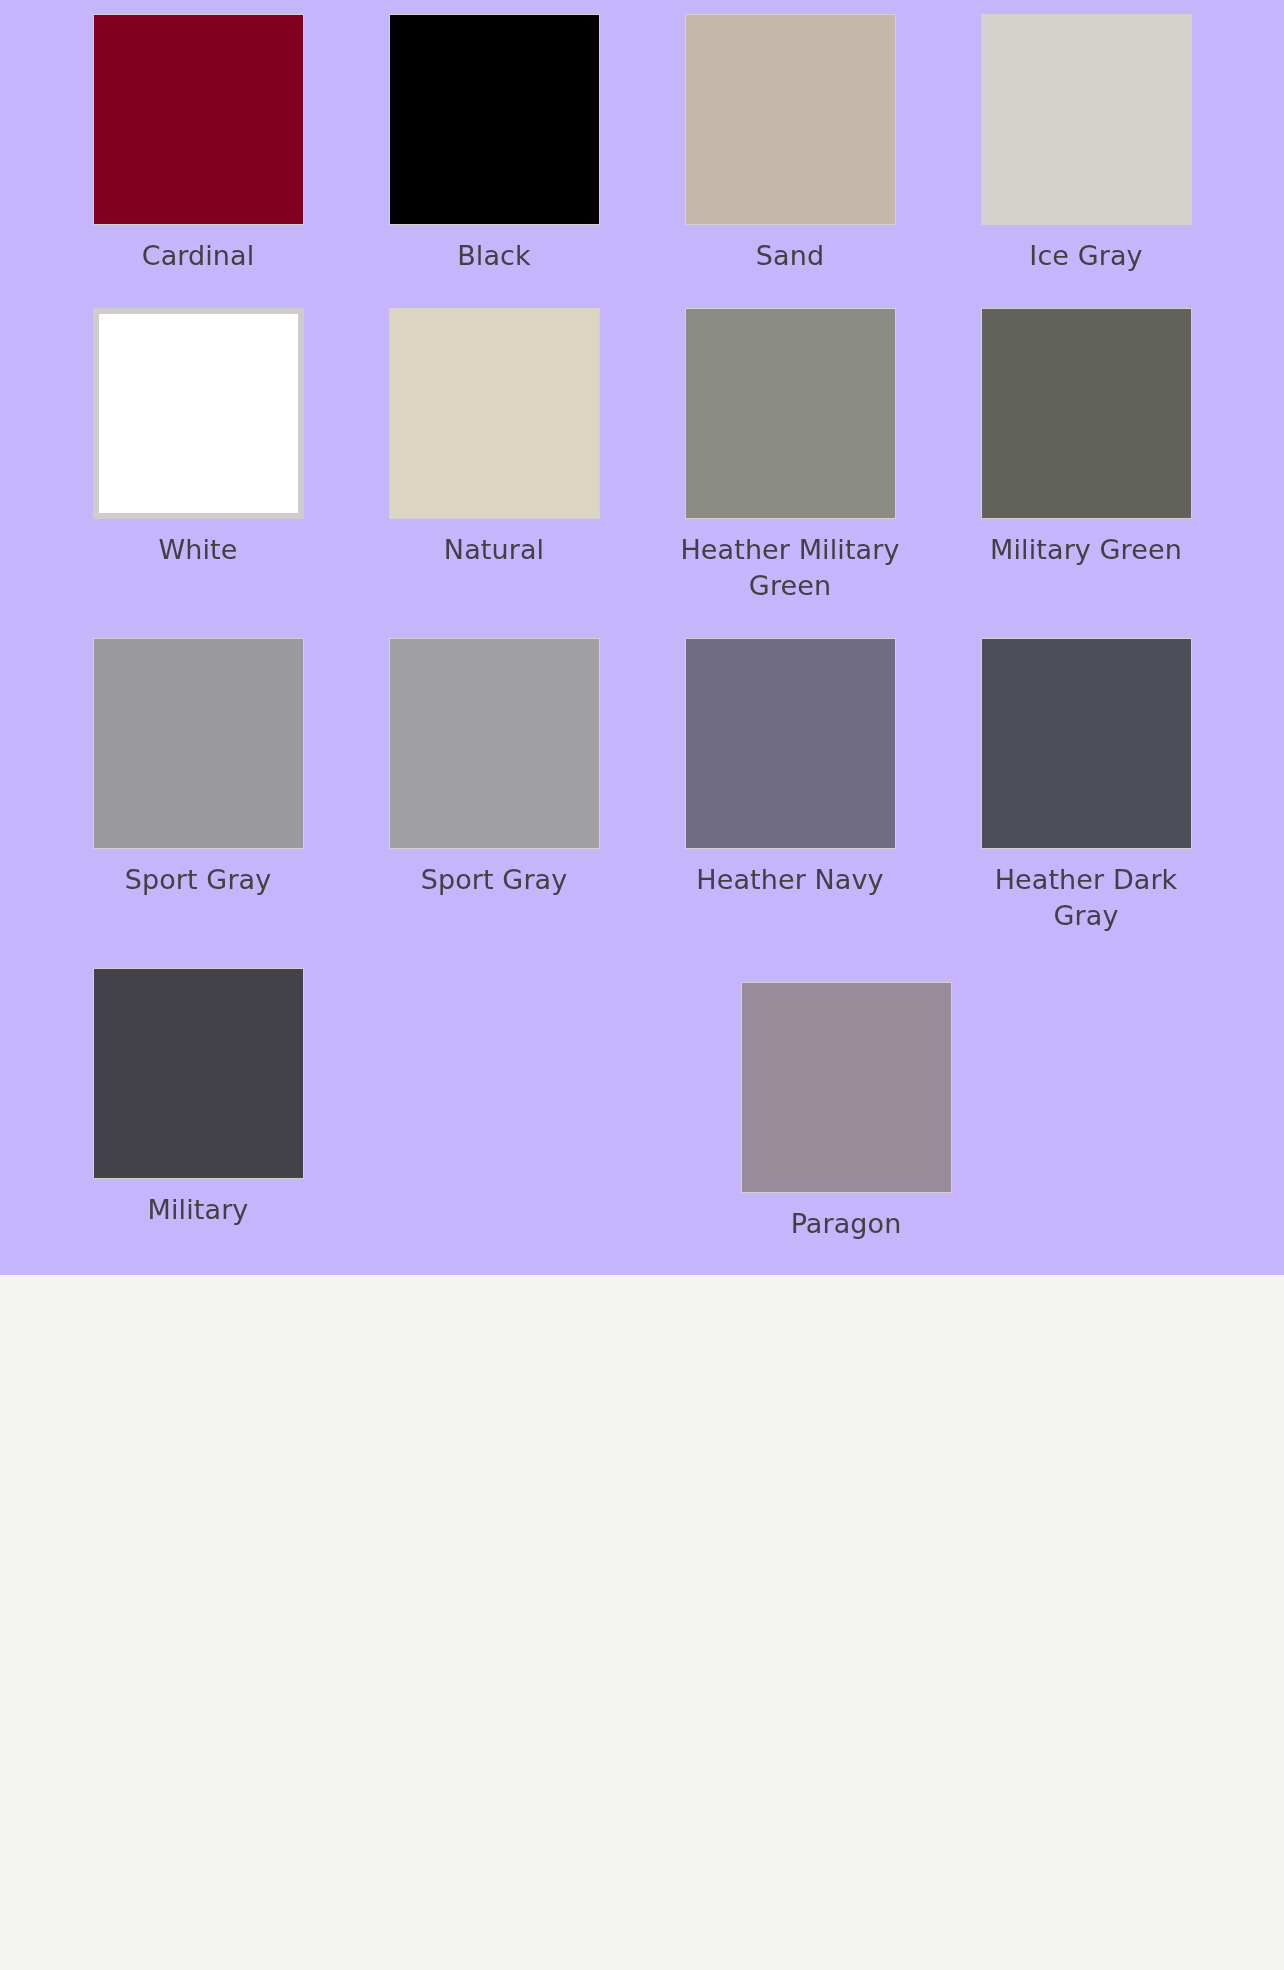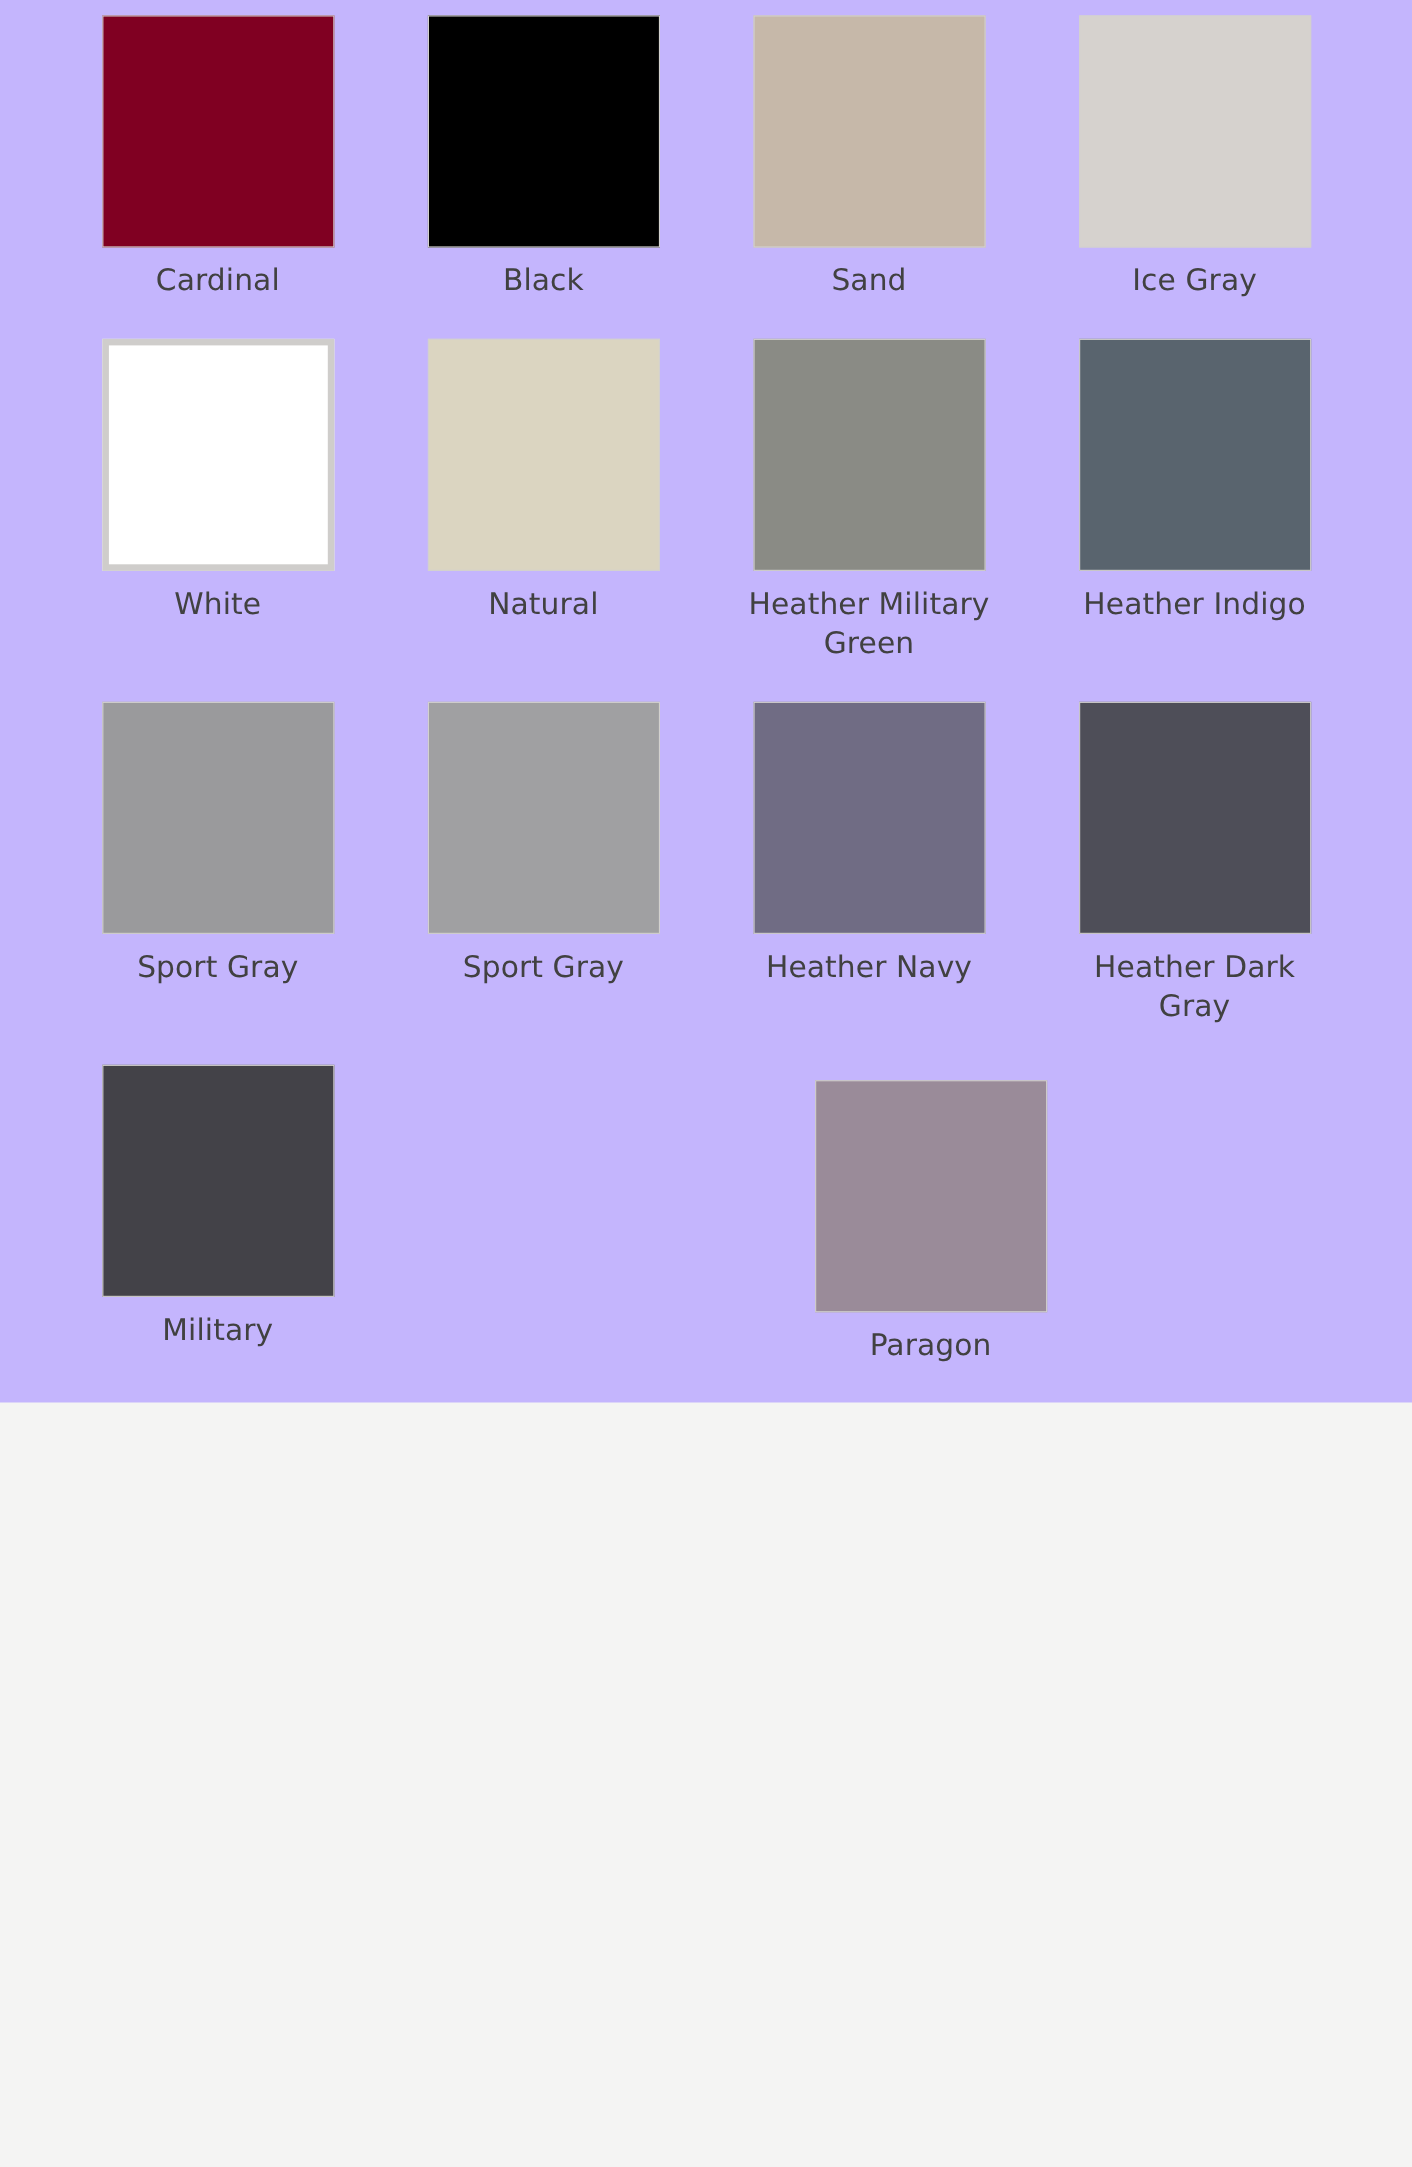--- a/index.html
+++ b/index.html
@@ -82,22 +82,22 @@
     </div>
     <div class="swatch-cell">
       <div class="swatch-chip" title="Natural" style="background: rgb(219, 213, 193);"></div>
       <div class="swatch-label" style="color: rgb(65, 65, 65);">Natural</div>
     </div>
     <div class="swatch-cell">
       <div class="swatch-chip" title="Heather Military Green" style="background: rgb(138, 139, 133);"></div>
       <div class="swatch-label" style="color: rgb(65, 65, 65);">Heather Military Green</div>
     </div>
     <div class="swatch-cell">
-      <div class="swatch-chip" title="Heather Indigo" style="background: rgb(89, 100, 110);"></div>
-      <div class="swatch-label" style="color: rgb(65, 65, 65);">Heather Indigo</div>
+      <div class="swatch-chip" title="Military Green" style="background: rgb(97, 99, 90);"></div>
+      <div class="swatch-label" style="color: rgb(65, 65, 65);">Military Green</div>
     </div>
     <div class="swatch-cell">
       <div class="swatch-chip" title="Sport Gray" style="background: rgb(154, 154, 156);"></div>
       <div class="swatch-label" style="color: rgb(65, 65, 65);">Sport Gray</div>
     </div>
     <div class="swatch-cell">
       <div class="swatch-chip" title="Sport Gray" style="background: rgb(160, 160, 162);"></div>
       <div class="swatch-label" style="color: rgb(65, 65, 65);">Sport Gray</div>
     </div>
     <div class="swatch-cell">

